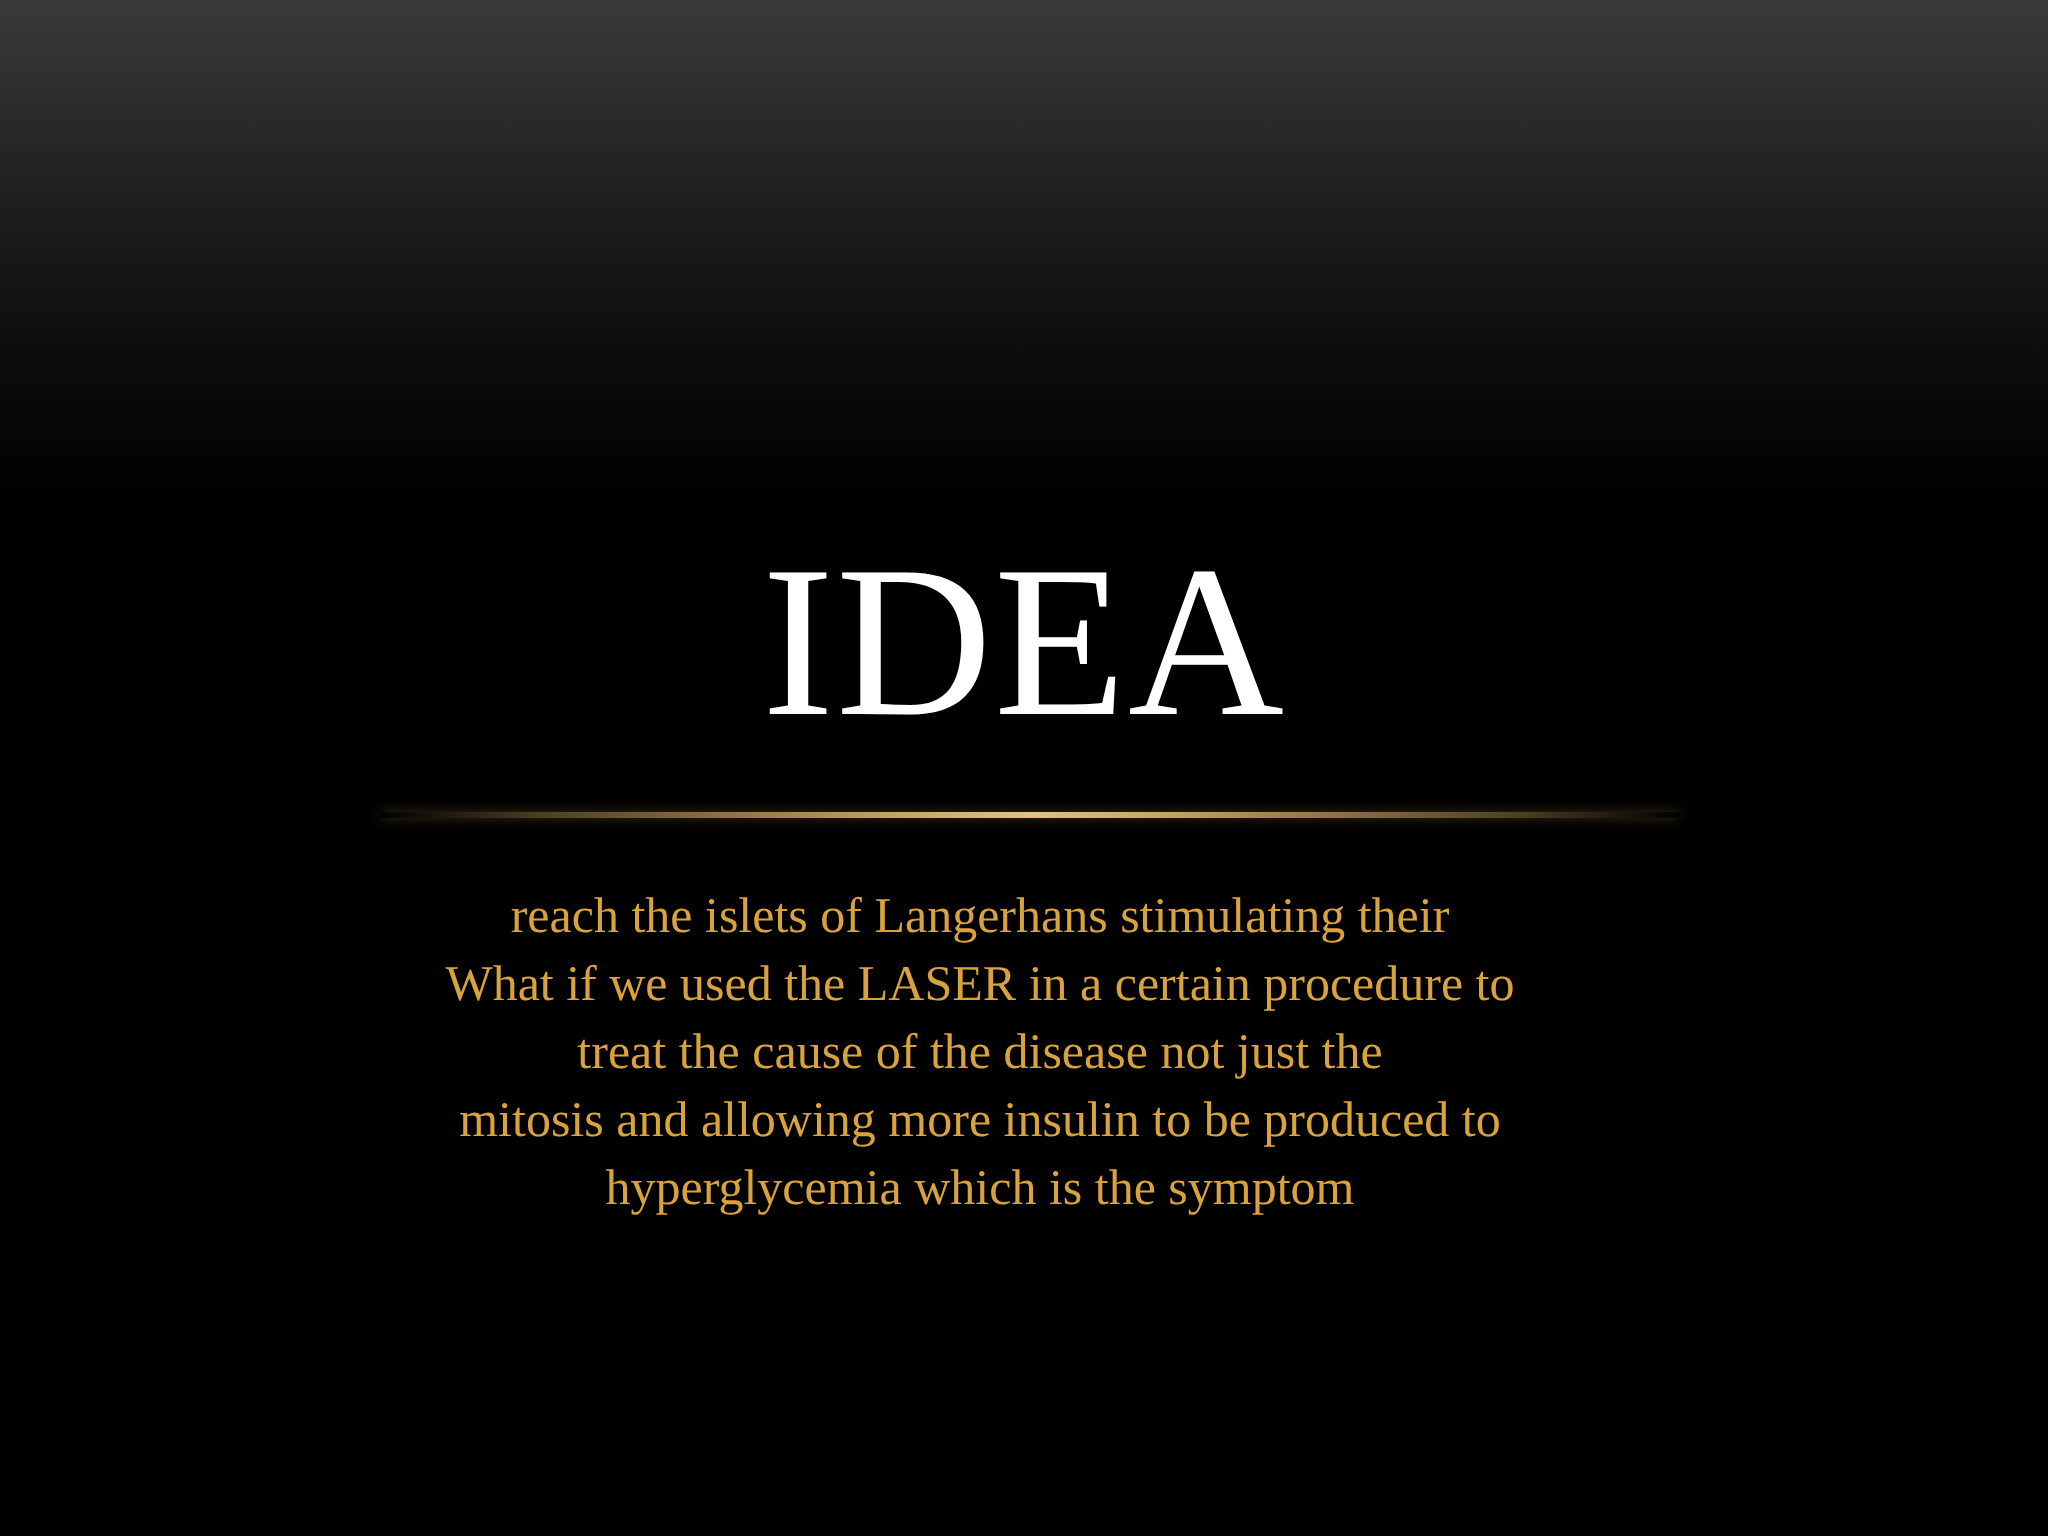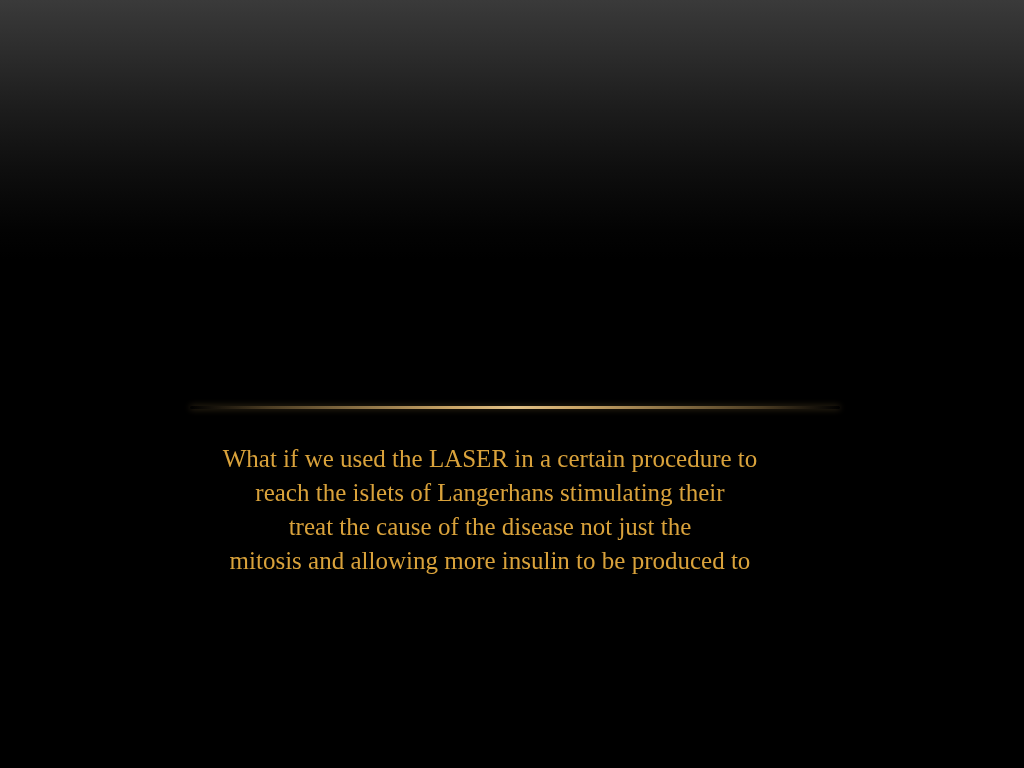--- a/index.html
+++ b/index.html
@@ -49,20 +49,22 @@
       font-size: 25px;
       line-height: 34px;
       font-family: "Liberation Serif", "DejaVu Serif", serif;
     }
     .line { display: block; white-space: nowrap; }
   </style>
 </head>
 <body>
 
 <div class="slide">
+  <div class="title">IDEA</div>
   <div class="divider"></div>
   <div class="body-text">
+    <span class="line">reach the islets of Langerhans stimulating their</span>
     <span class="line">What if we used the LASER in a certain procedure to</span>
-    <span class="line">reach the islets of Langerhans stimulating their</span>
     <span class="line">treat the cause of the disease not just the</span>
     <span class="line">mitosis and allowing more insulin to be produced to</span>
+    <span class="line">hyperglycemia which is the symptom</span>
   </div>
 </div>
 
 </body></html>

